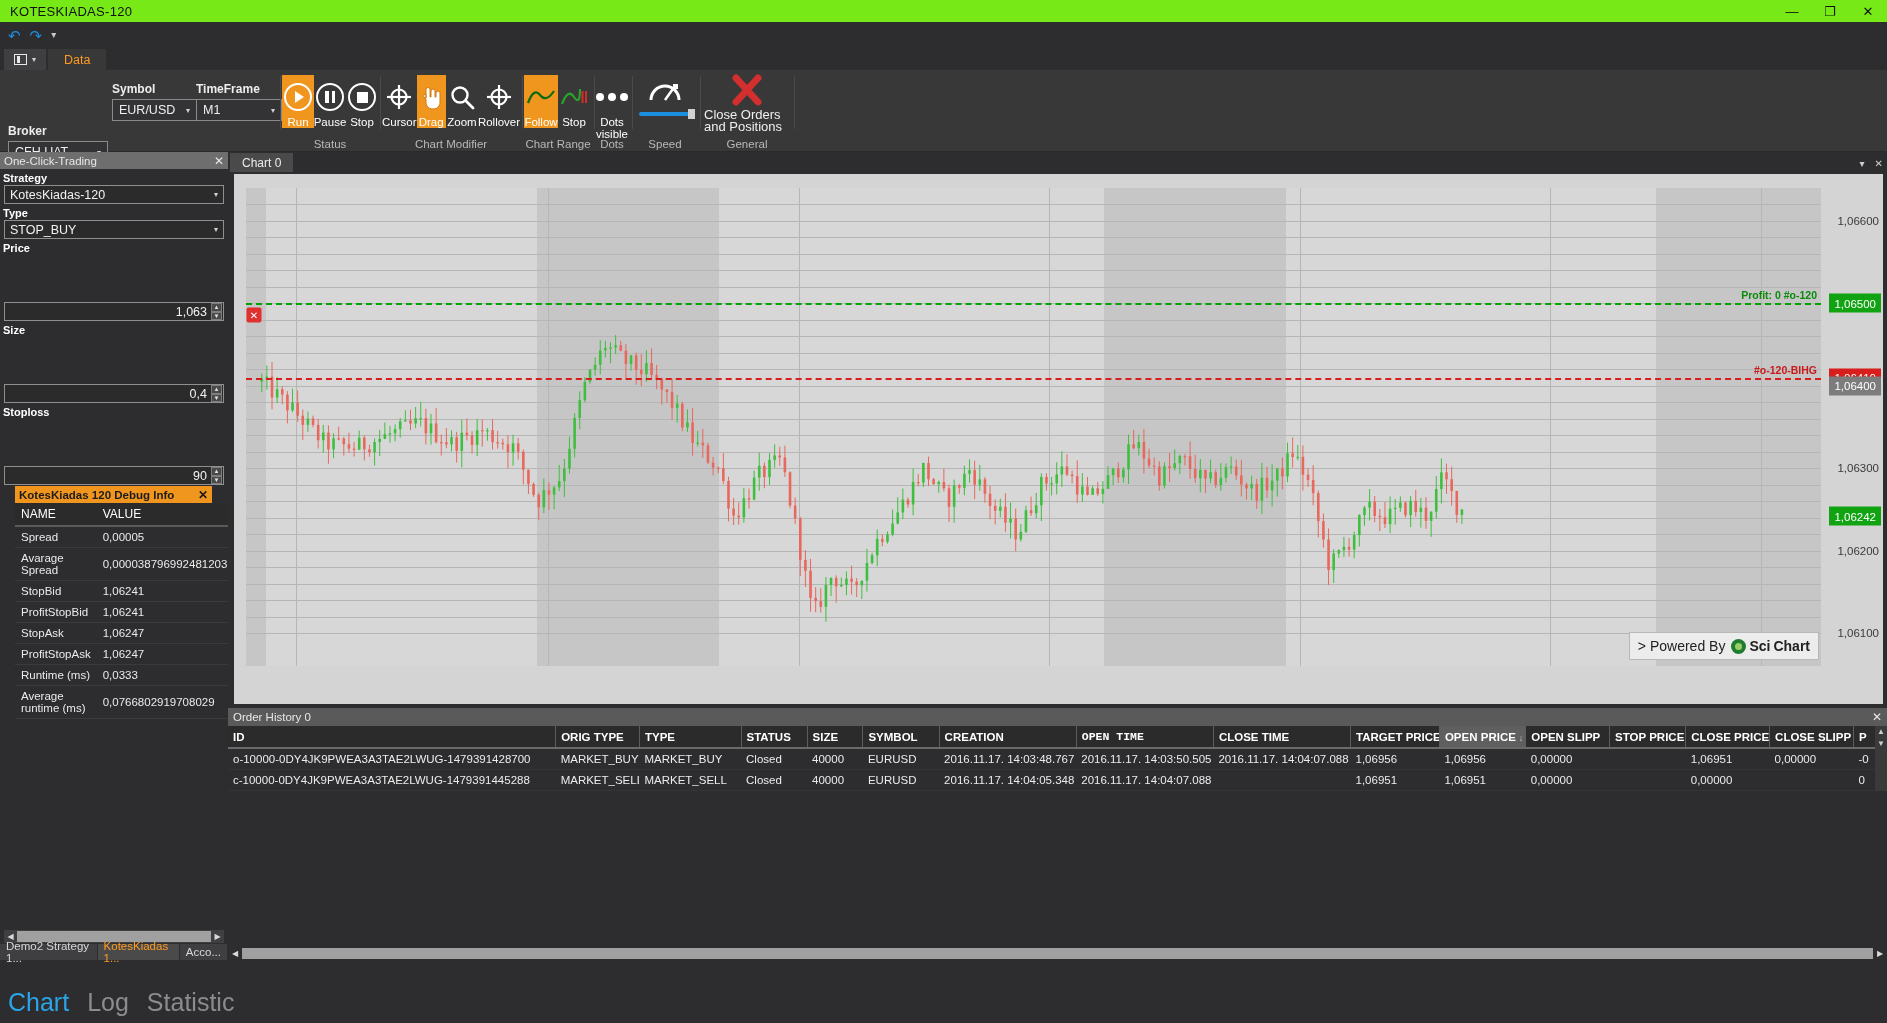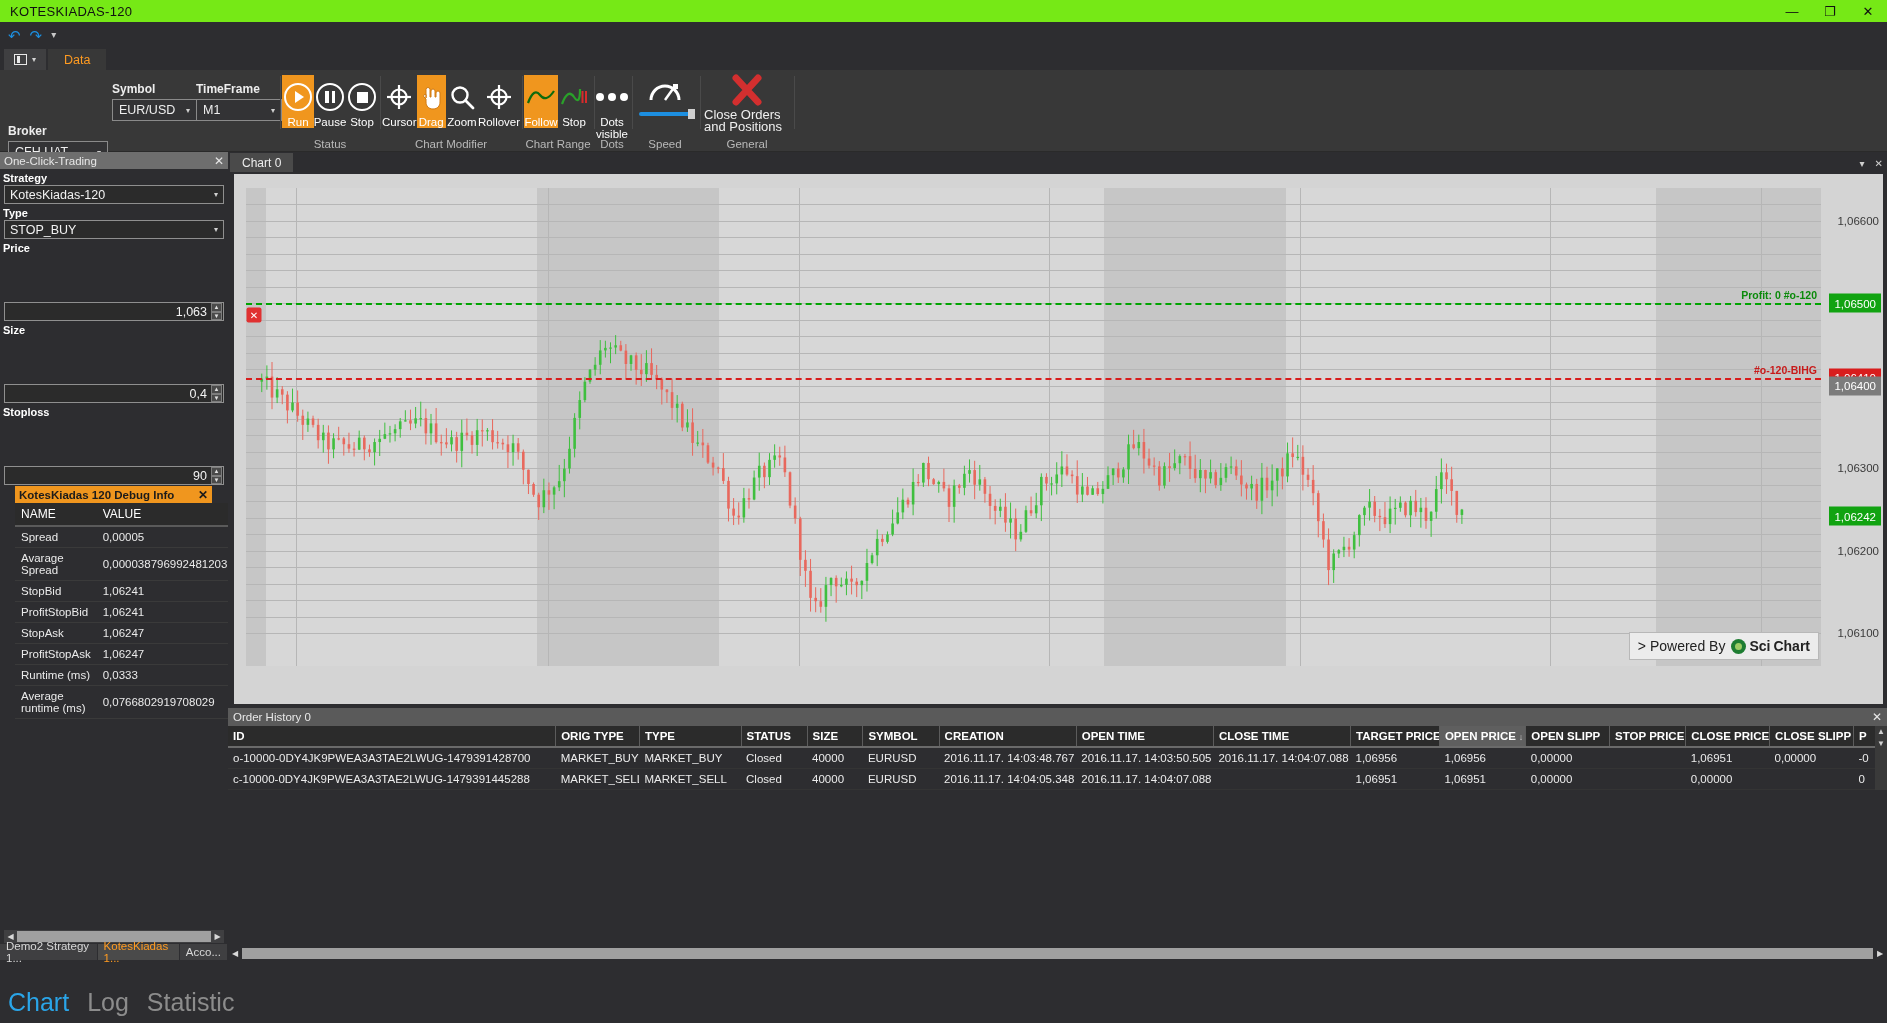--- a/index.html
+++ b/index.html
@@ -1065,21 +1065,21 @@
     <table class="otbl">
       <thead>
           <tr id="ordHead">
             <th style="width: 258px;">ID</th>
             <th style="width: 66px;">ORIG TYPE</th>
             <th style="width: 80px;">TYPE</th>
             <th style="width: 52px;">STATUS</th>
             <th style="width: 44px;">SIZE</th>
             <th style="width: 60px;">SYMBOL</th>
             <th style="width: 108px;">CREATION</th>
-            <th style="width: 108px;">OPEN TIME</th>
+            <th style="width: 108px; font-family: Liberation Mono, monospace;">OPEN TIME</th>
             <th style="width: 108px;">CLOSE TIME</th>
             <th style="width: 70px;">TARGET PRICE</th>
             <th class="sorted" style="width: 68px;">OPEN PRICE<span class="arrow-dn">↓</span></th>
             <th style="width: 66px;">OPEN SLIPP</th>
             <th style="width: 60px;">STOP PRICE</th>
             <th style="width: 66px;">CLOSE PRICE</th>
             <th style="width: 66px;">CLOSE SLIPP</th>
             <th style="width: 26px;">P</th>
           </tr>
         </thead>

